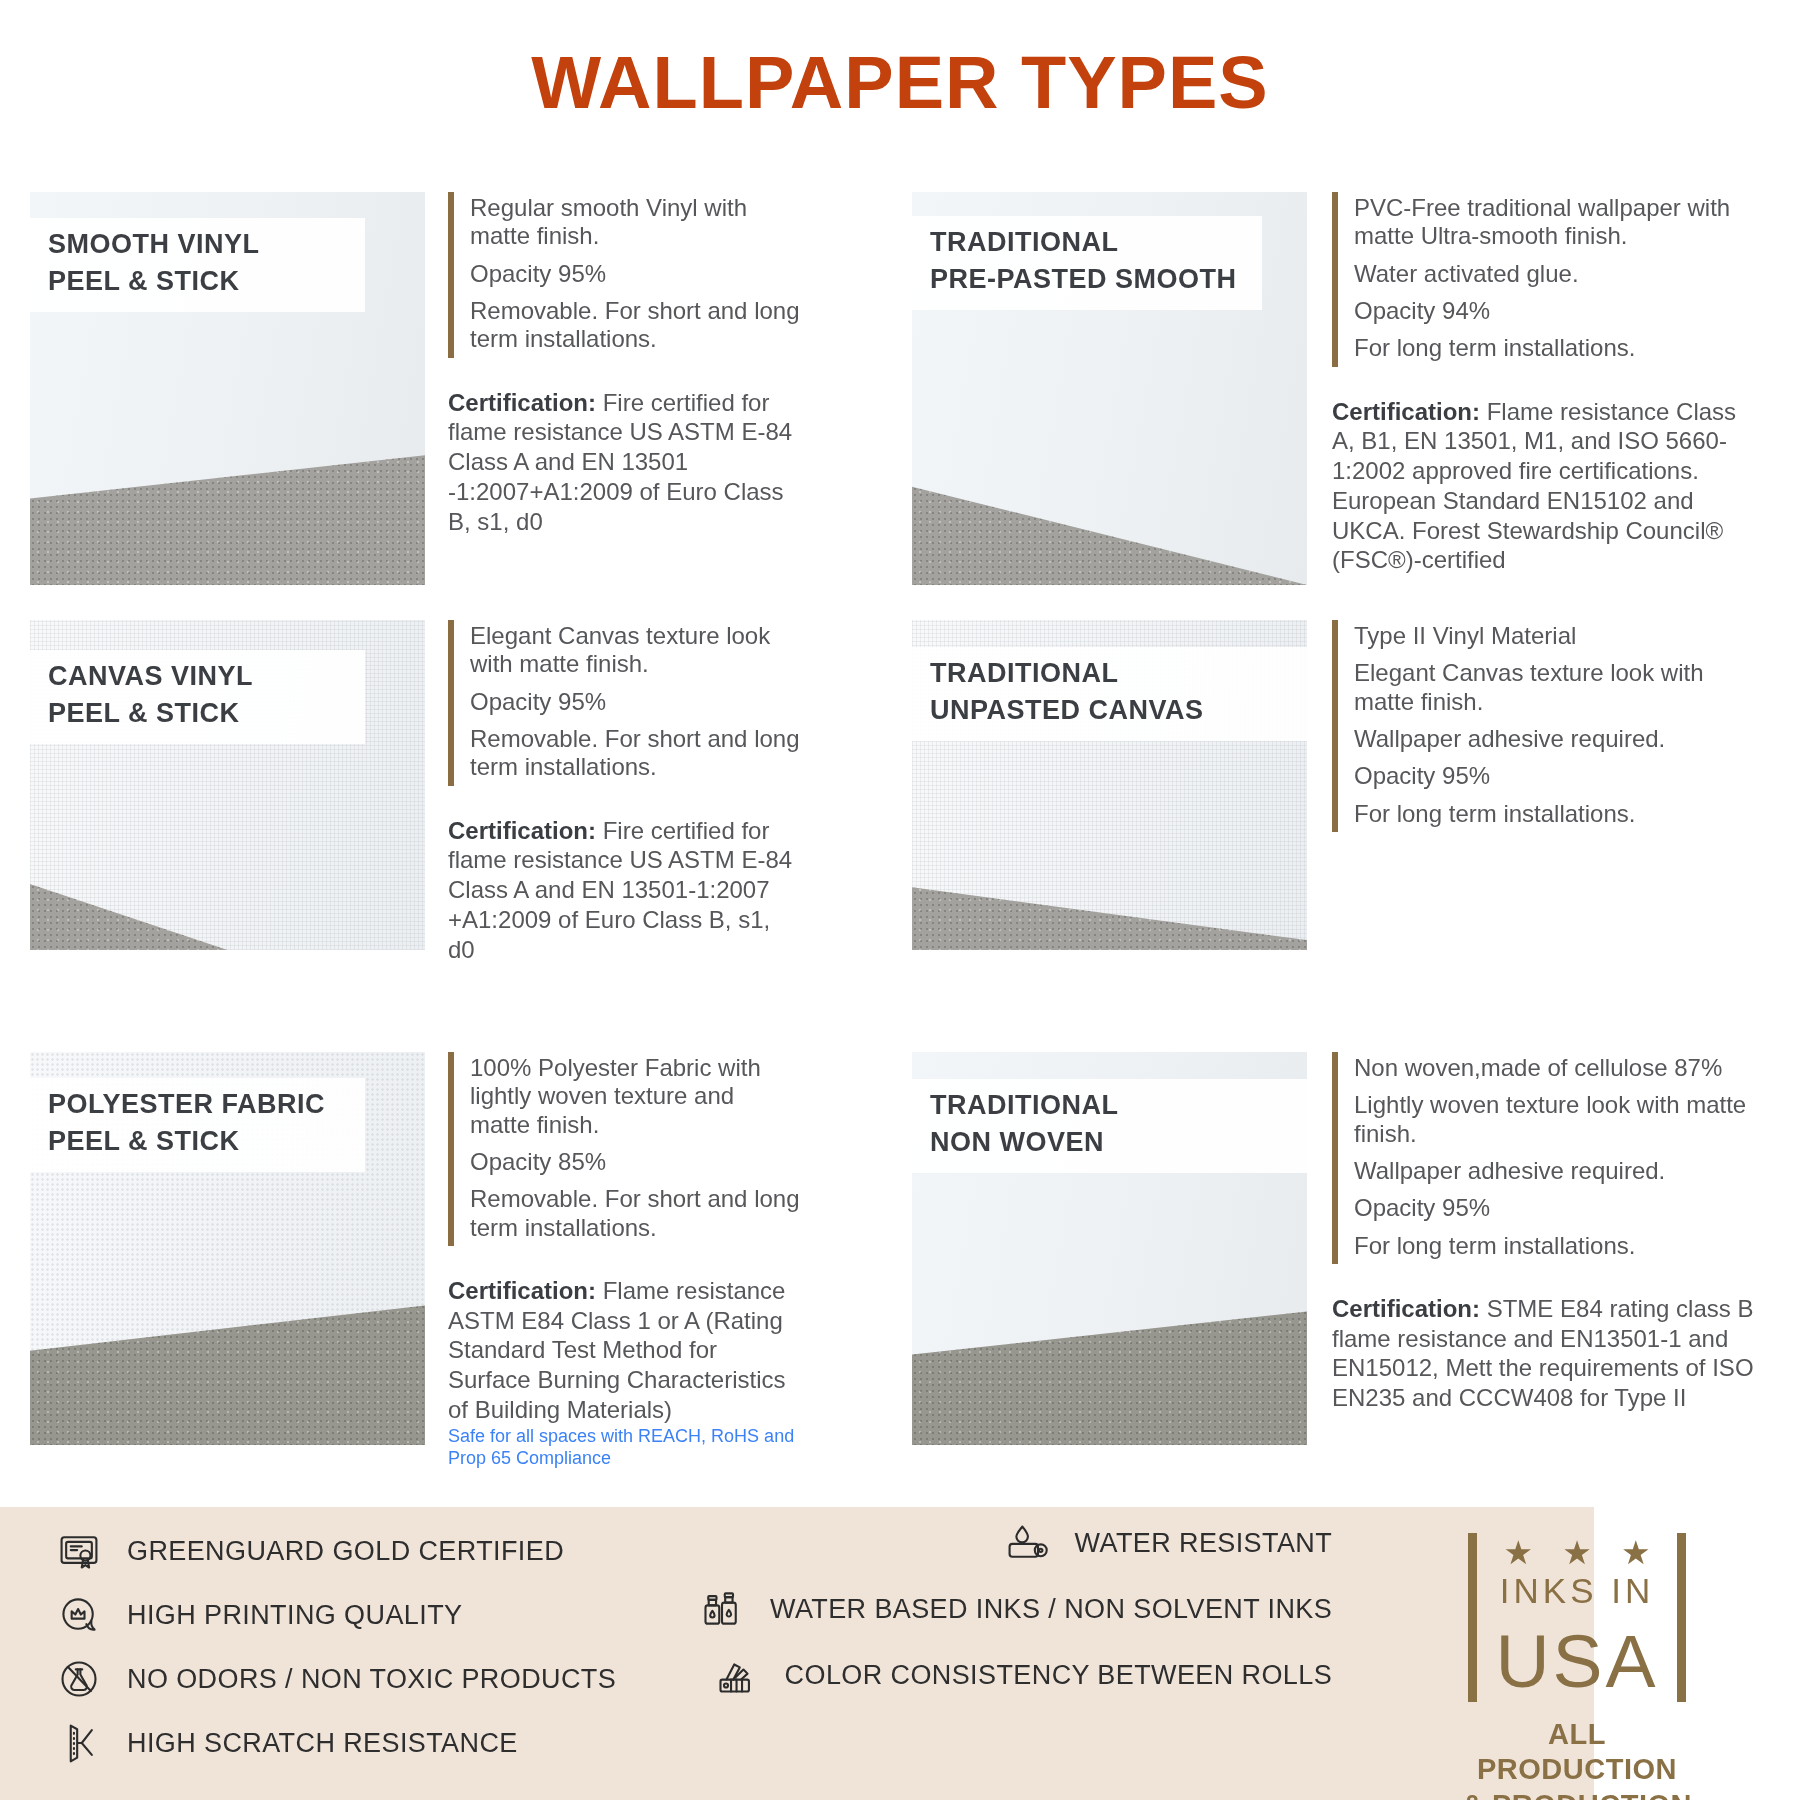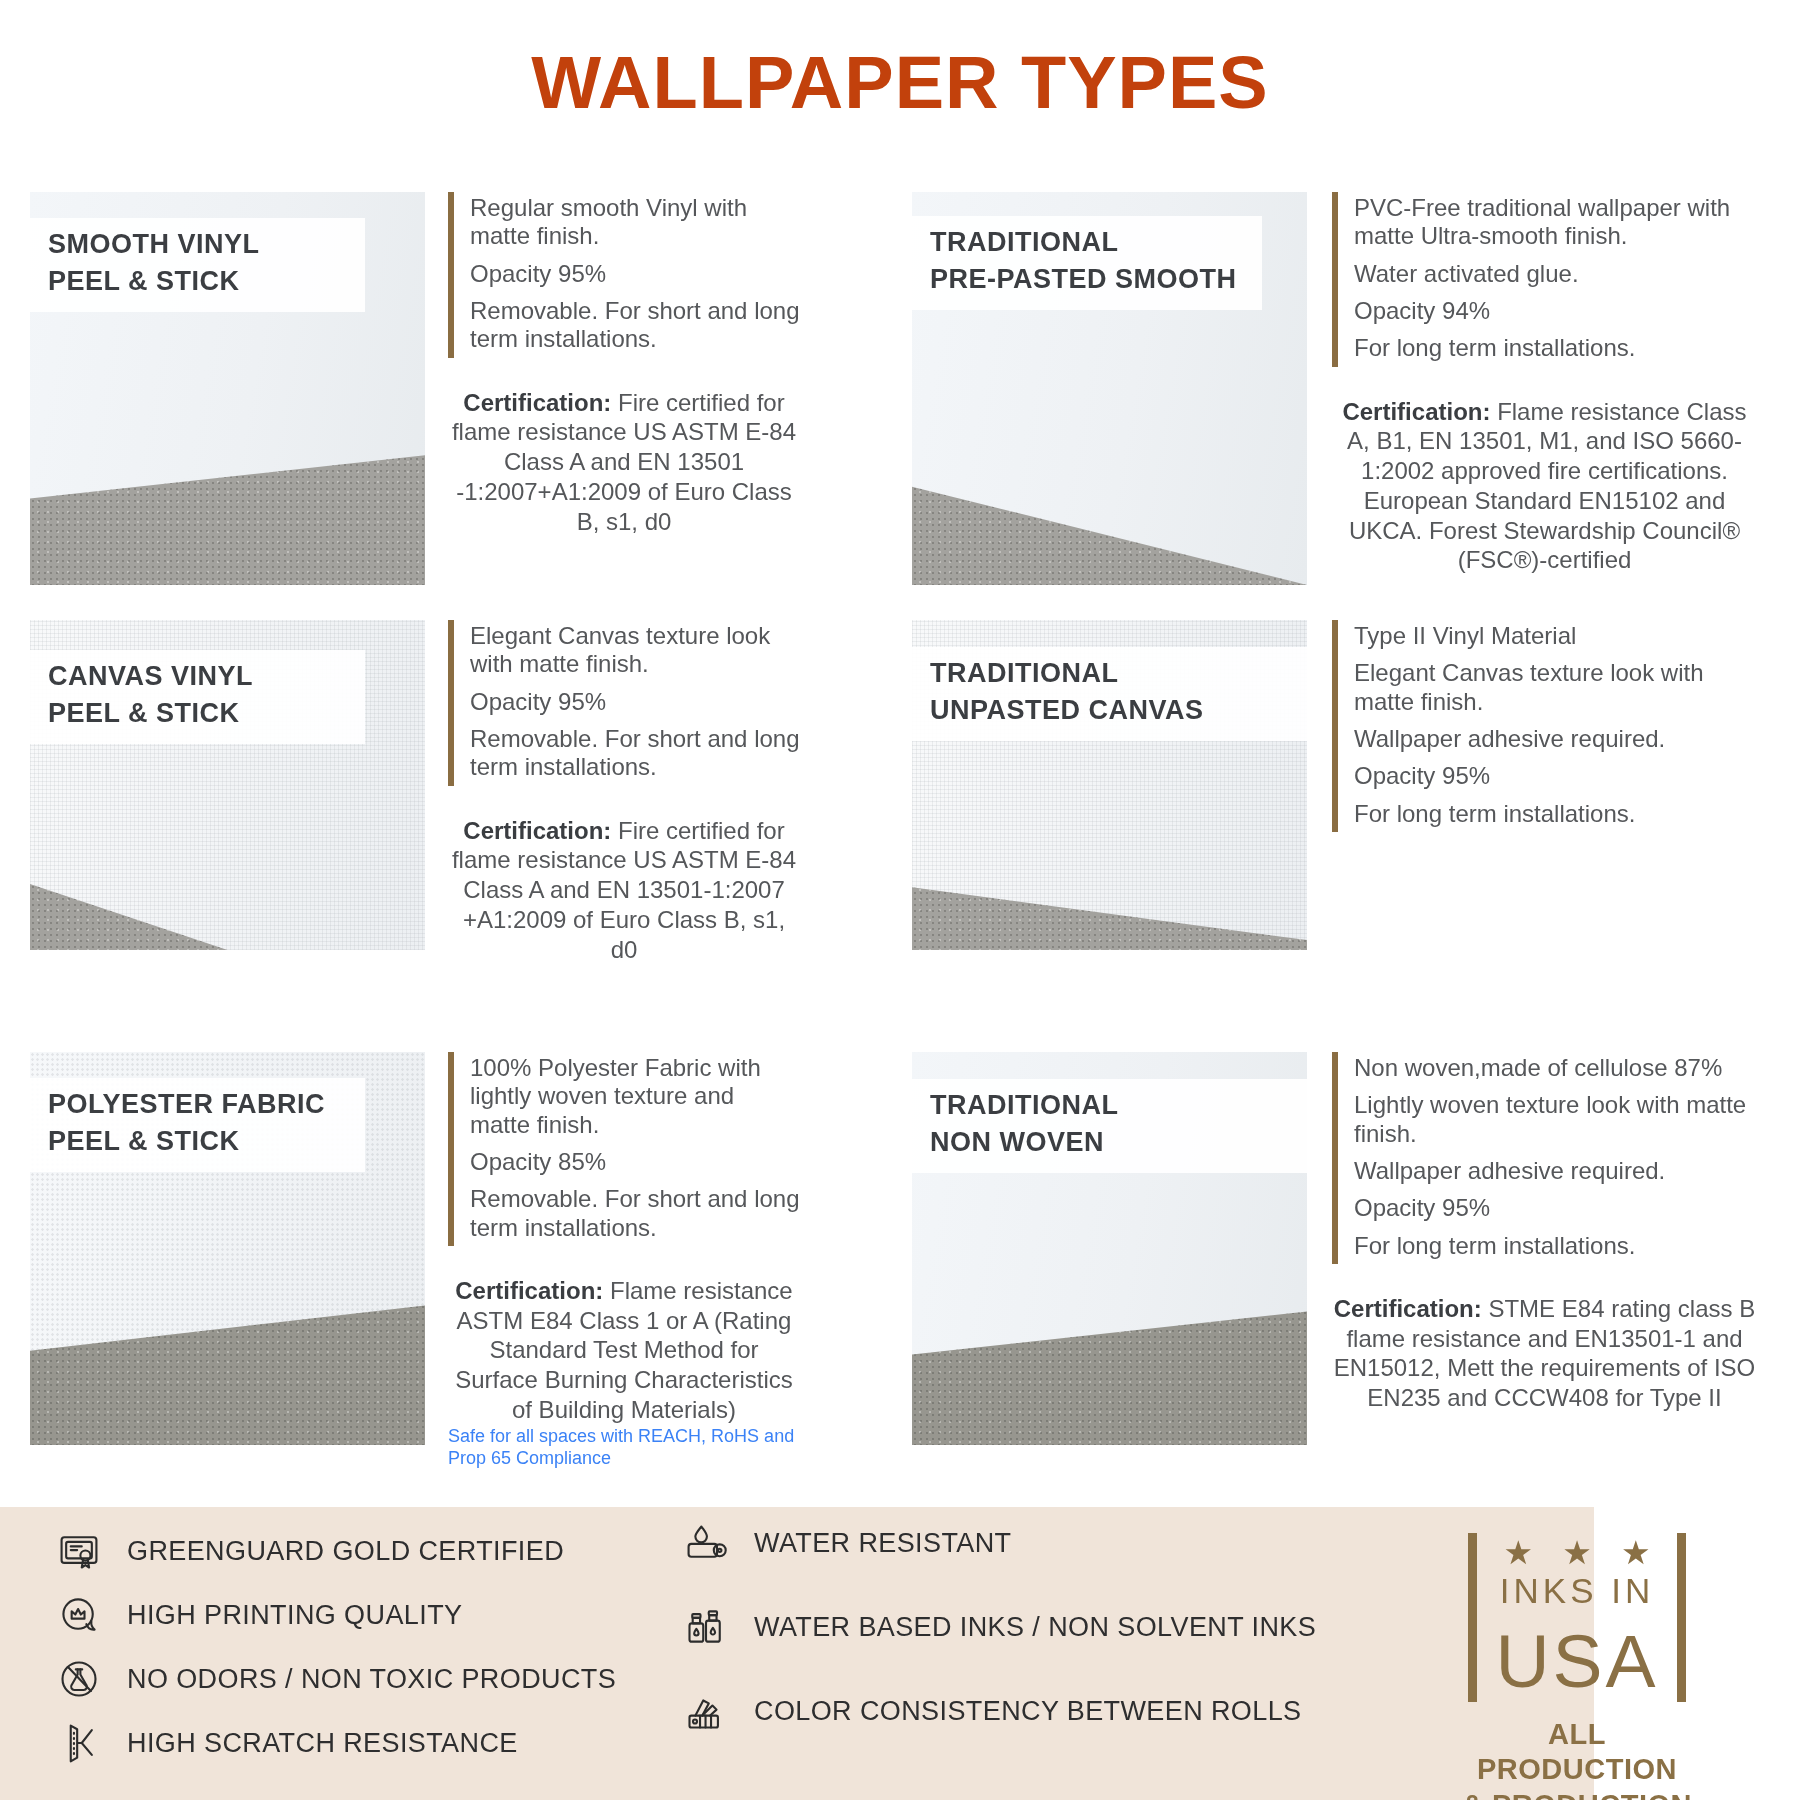--- a/index.html
+++ b/index.html
@@ -29,21 +29,21 @@
   .floor.dark{background-color:#97968f;}
   .strip{position:absolute;left:0;background:rgba(255,255,255,.93);
       padding:8px 0 11px 18px;box-sizing:border-box;
       font-size:27px;font-weight:600;line-height:1.38;letter-spacing:.5px;color:#3b3e42;}
   .info{box-sizing:border-box;}
   .card.colL .info{width:352px;margin-left:23px;}
   .card.colR .info{width:425px;margin-left:25px;}
   .features{border-left:6px solid #8a6d42;padding:2px 0 4px 16px;
       display:flex;flex-direction:column;gap:9px;}
   .feature{font-size:24px;line-height:1.18;color:#55575a;}
-  .cert{margin:30px 0 0 0;font-size:24px;line-height:1.24;color:#55575a;text-align:center;}
+  .cert{margin:30px 0 0 0;font-size:24px;line-height:1.24;color:#55575a;}
   .cert-label{font-weight:700;color:#3a3d41;}
   .cert-extra{font-size:18px;line-height:1.24;color:#3b82f6;}
   .cert-extra:empty{display:none;}
 
   
   .footer{position:absolute;left:0;top:1507px;width:1594px;height:293px;background:#f0e4d9;}
   .fcol{position:absolute;display:flex;flex-direction:column;}
   .frow{display:flex;align-items:center;}
   .ficon{flex:0 0 44px;width:44px;height:44px;color:#2c2c2c;}
   .ficon svg{width:44px;height:44px;display:block;}
@@ -219,21 +219,21 @@
             <path d="M15 5l7 4v31l-7 4z"></path>
             <path d="M18.5 13v23" stroke-dasharray="1 4.5"></path>
             <path d="M38 10 27 24l11 13"></path>
             <path d="M27 24h-4"></path>
           </svg>
         </span>
         <span class="flabel">HIGH SCRATCH RESISTANCE</span>
       </div>
     </div>
 
-    <div class="fcol" style="left:684px;top:14px;gap:40px;">
+    <div class="fcol" style="left:700px;top:14px;gap:22px;align-items:flex-end;">
       <div class="frow">
         <span class="ficon">
           <svg viewBox="0 0 48 48" fill="none" stroke="currentColor" stroke-width="2.3" stroke-linecap="round" stroke-linejoin="round">
             <rect x="5" y="25" width="31" height="14" rx="3"></rect>
             <circle cx="39" cy="32" r="6.5"></circle>
             <circle cx="39" cy="32" r="1.8"></circle>
             <path d="M19 6c3.5 5 6 7.8 6 11a6.3 6.3 0 1 1-12.6 0c0-3.2 2.6-6 6.6-11z"></path>
           </svg>
         </span>
         <span class="flabel">WATER RESISTANT</span>

